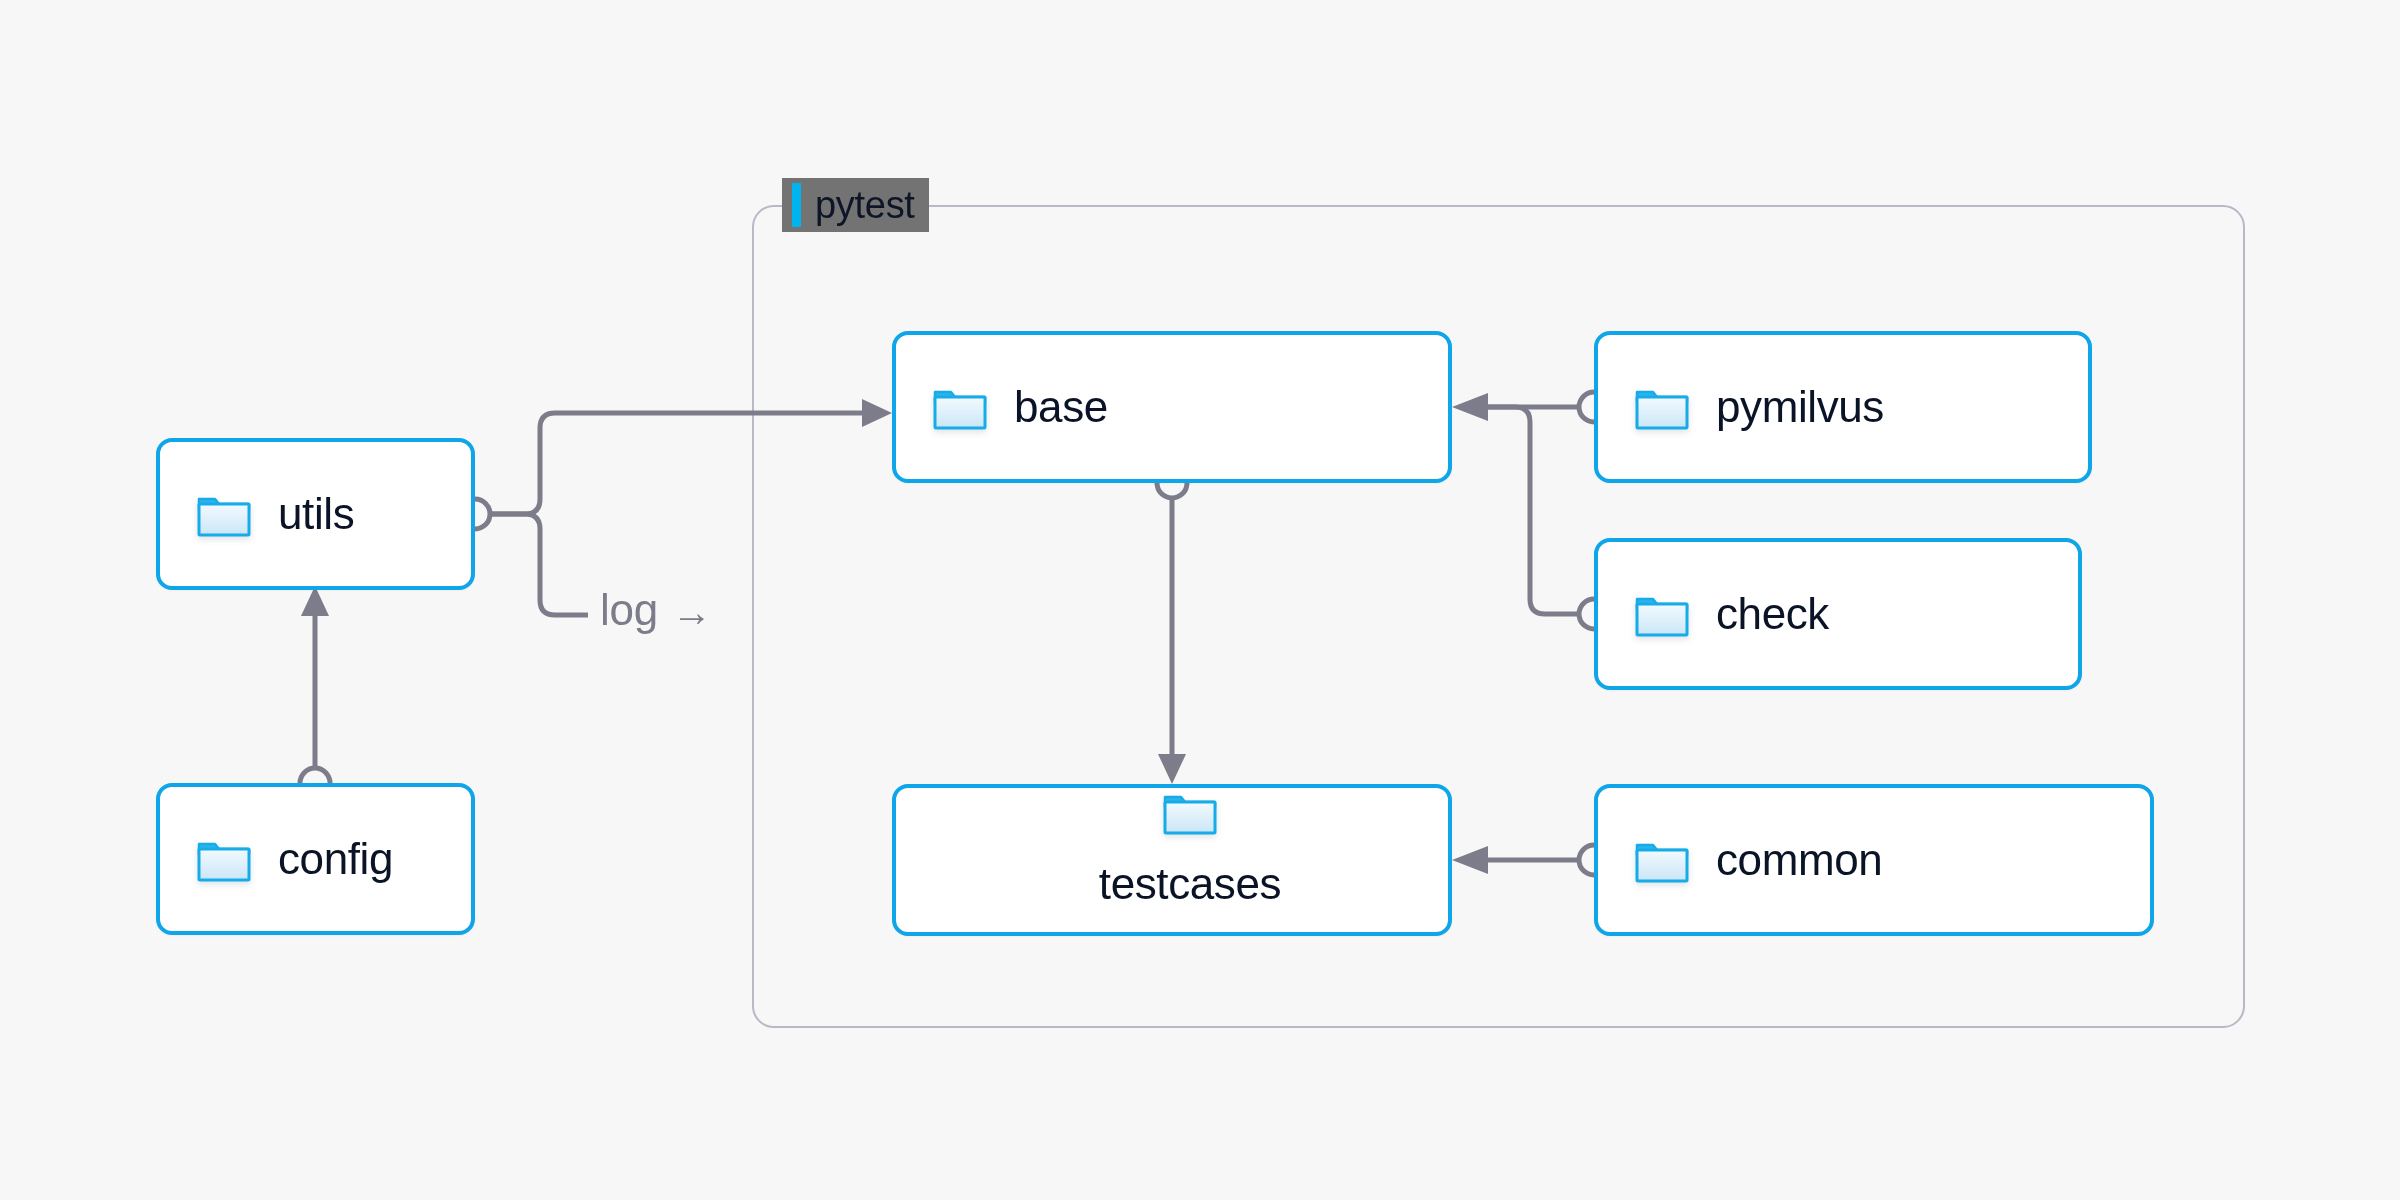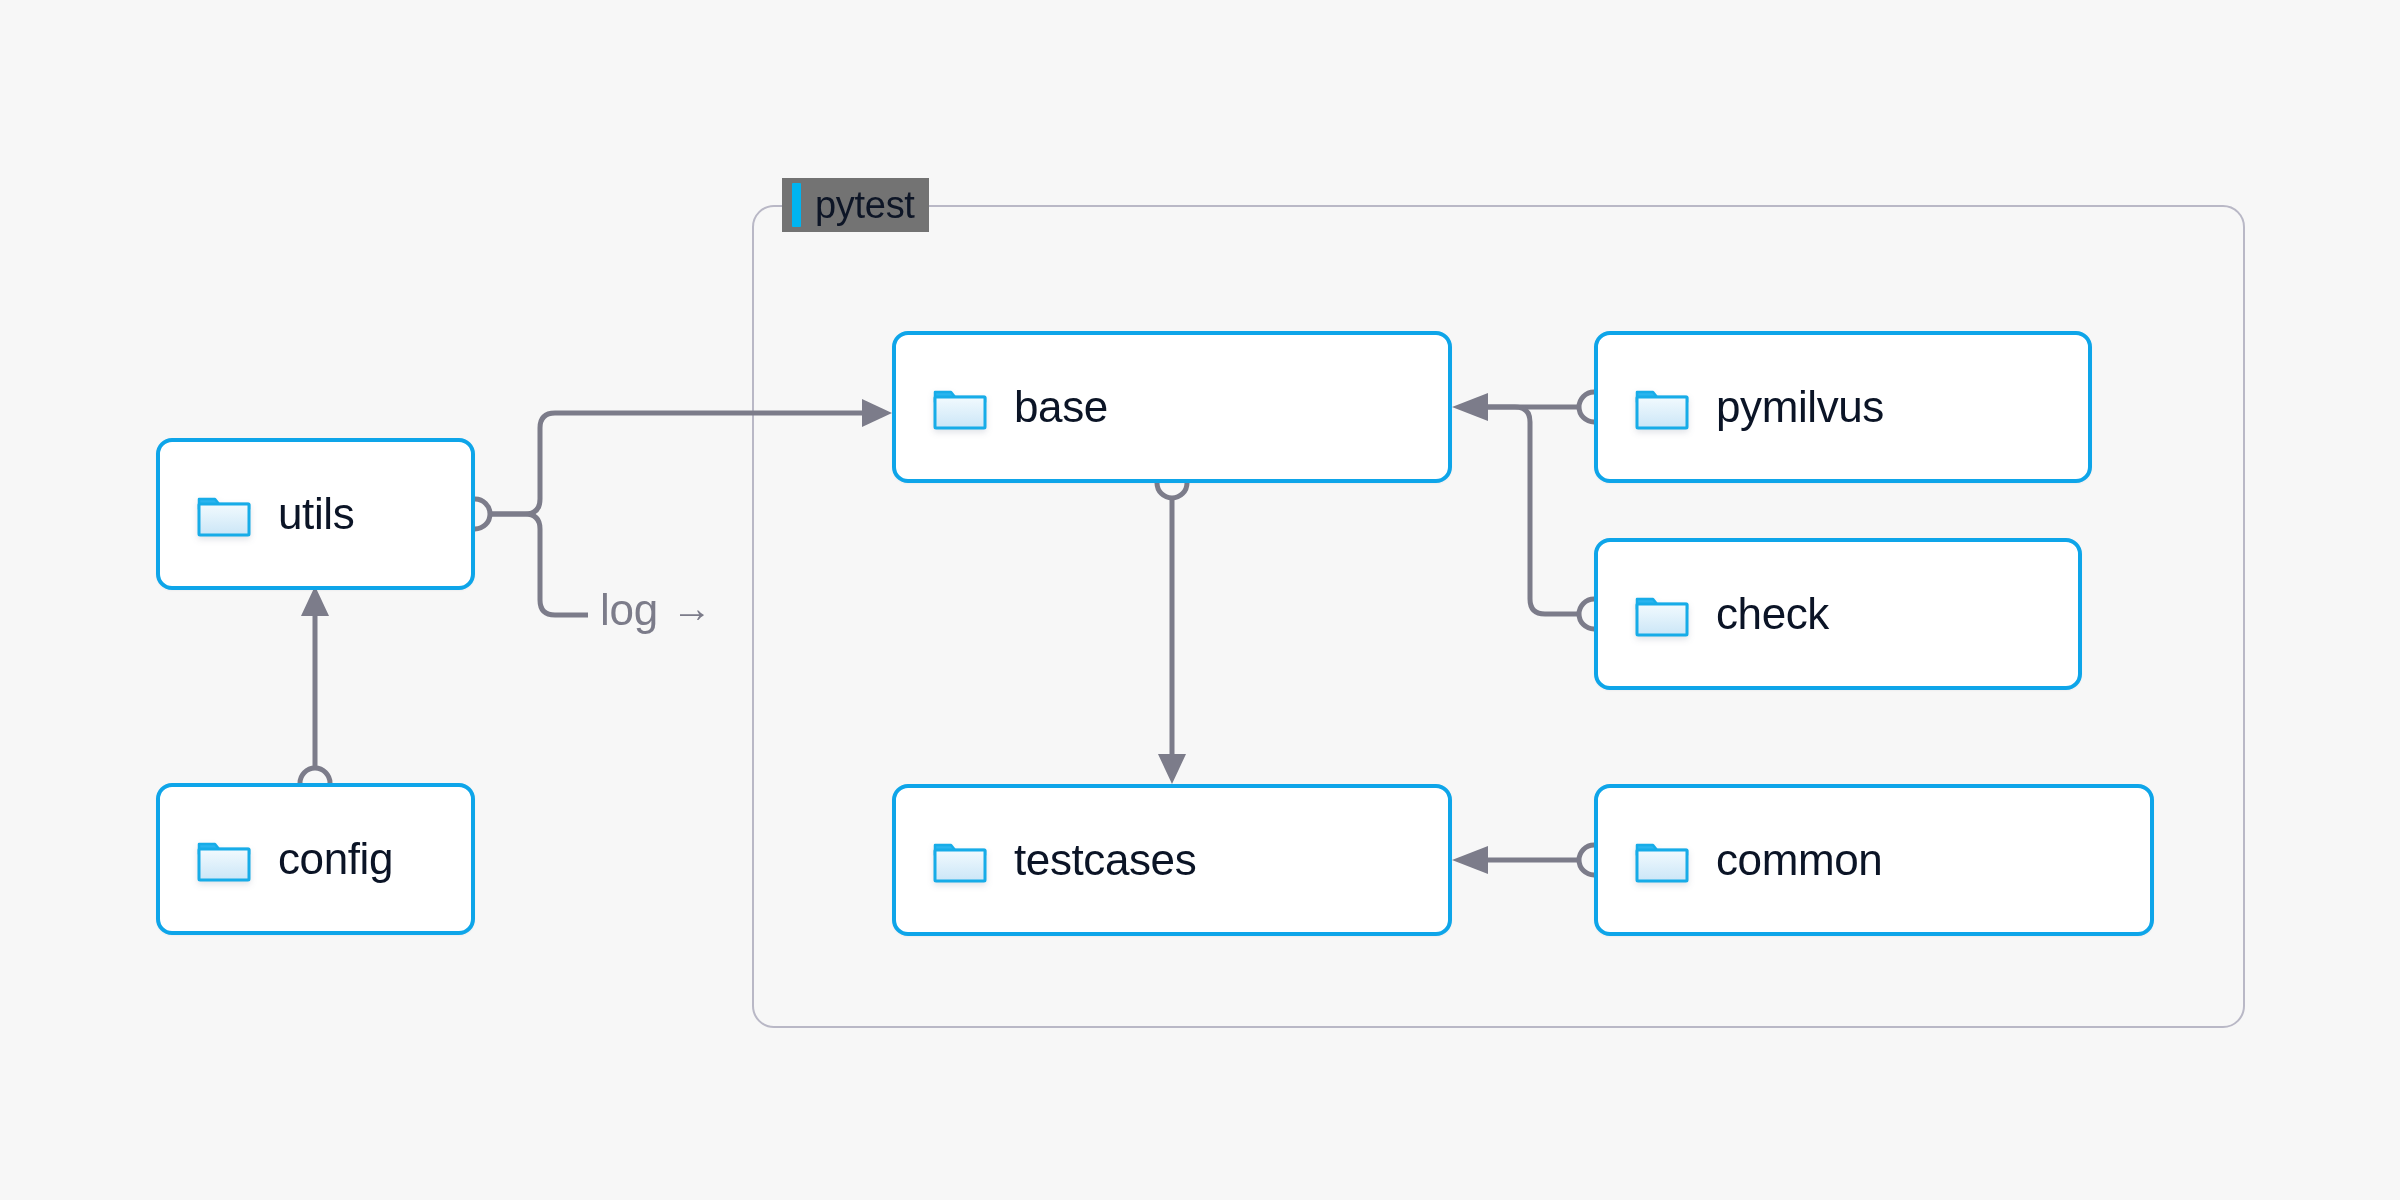--- a/index.html
+++ b/index.html
@@ -102,21 +102,21 @@
     stroke-width: 5;
   }
   .edge-head {
     fill: #7c7c8a;
   }
 
   
   .edge-label {
     position: absolute;
     display: flex;
-    align-items: flex-start;
+    align-items: flex-end;
     gap: 14px;
     color: #7c7c8a;
     font-size: 44px;
     line-height: 1;
     letter-spacing: -0.3px;
     white-space: nowrap;
   }
   .edge-label .arrow-glyph {
     font-size: 40px;
     line-height: 1;
@@ -226,21 +226,21 @@
             <defs>
               <linearGradient id="folderGradLocal" x1="0" y1="0" x2="0" y2="1">
                 <stop offset="0%" stop-color="#f2fafe"></stop>
                 <stop offset="100%" stop-color="#cbe6f7"></stop>
               </linearGradient>
             </defs>
           </svg>
         </span>
         <span class="node-label">base</span>
       </div>
-      <div class="node" style="left: 892px; top: 784px; width: 560px; height: 152px;">
+      <div class="node" style="left: 892px; top: 784px; width: 560px; height: 152px; flex-direction: column;">
         <span style="display: flex;">
           <svg class="folder-icon" viewBox="0 0 56 48">
             <path d="M3 9 h16 l4 5 h30 a0 0 0 0 1 0 0 v5 H3 Z" fill="#2ab4ef" stroke="#17ace8" stroke-width="2.5" stroke-linejoin="round"></path>
             <rect x="3" y="14" width="50" height="31" rx="1" fill="url(#folderGradLocal)" stroke="#17ace8" stroke-width="3"></rect>
             <defs>
               <linearGradient id="folderGradLocal" x1="0" y1="0" x2="0" y2="1">
                 <stop offset="0%" stop-color="#f2fafe"></stop>
                 <stop offset="100%" stop-color="#cbe6f7"></stop>
               </linearGradient>
             </defs>

